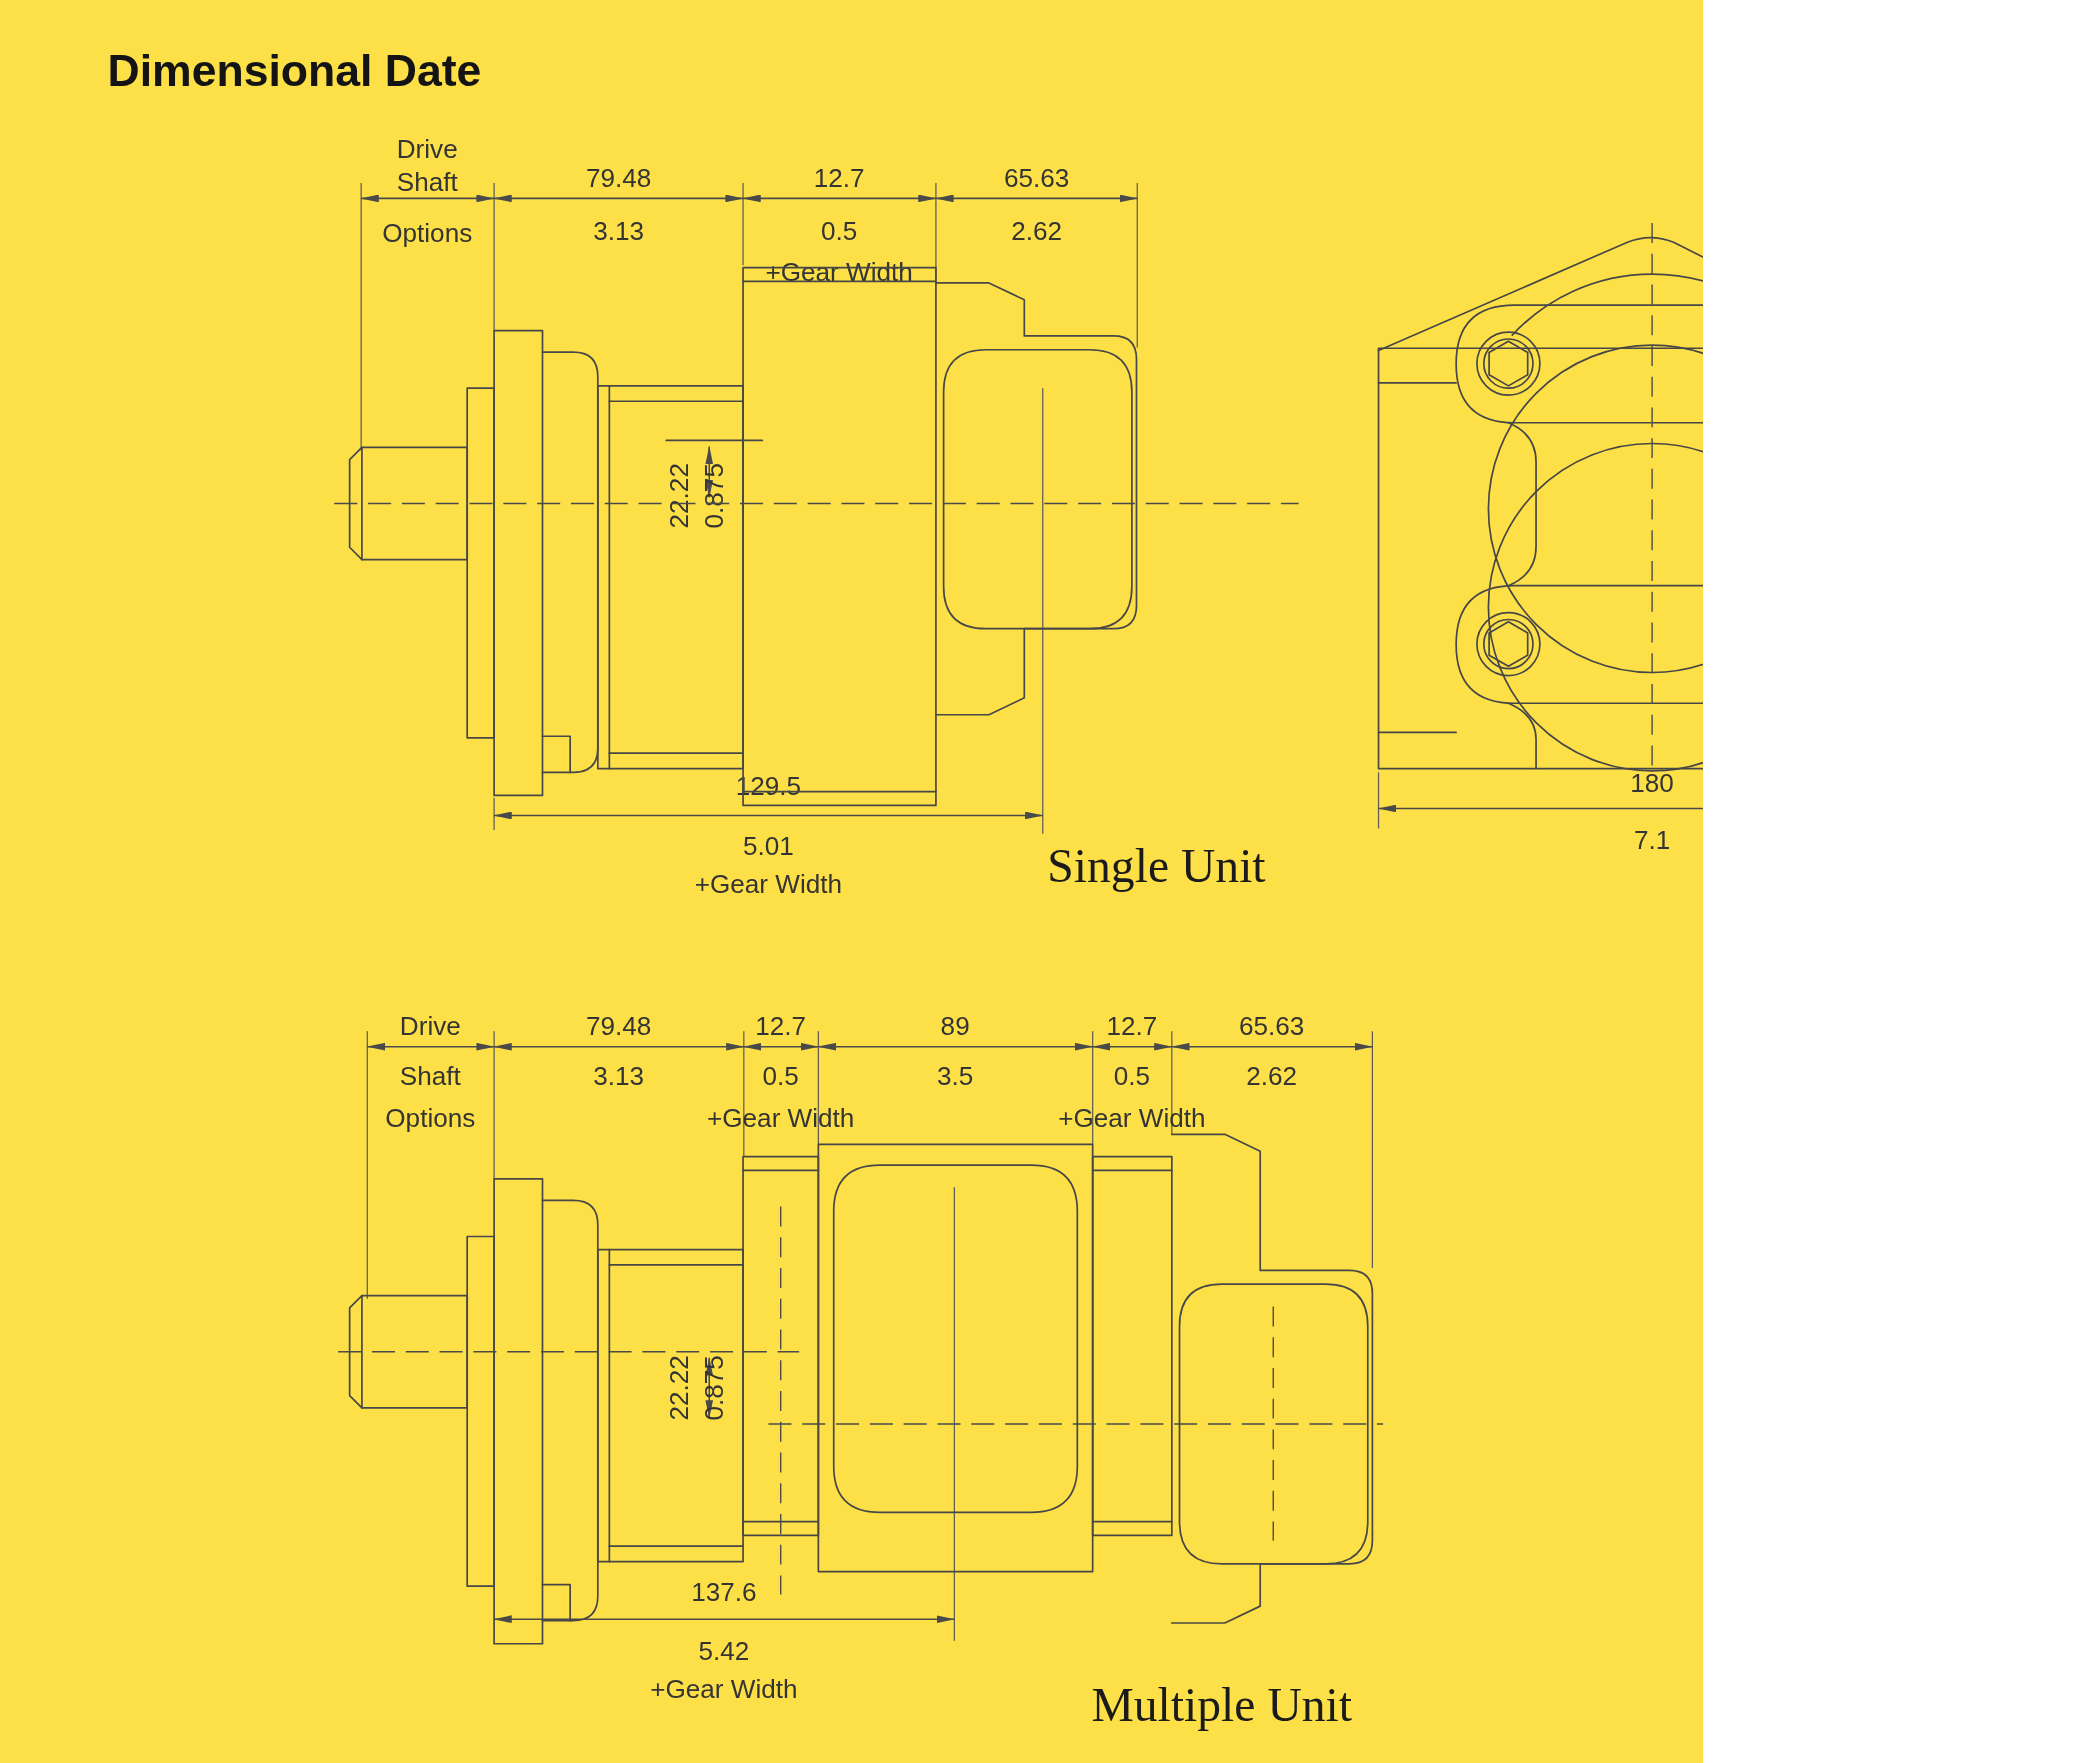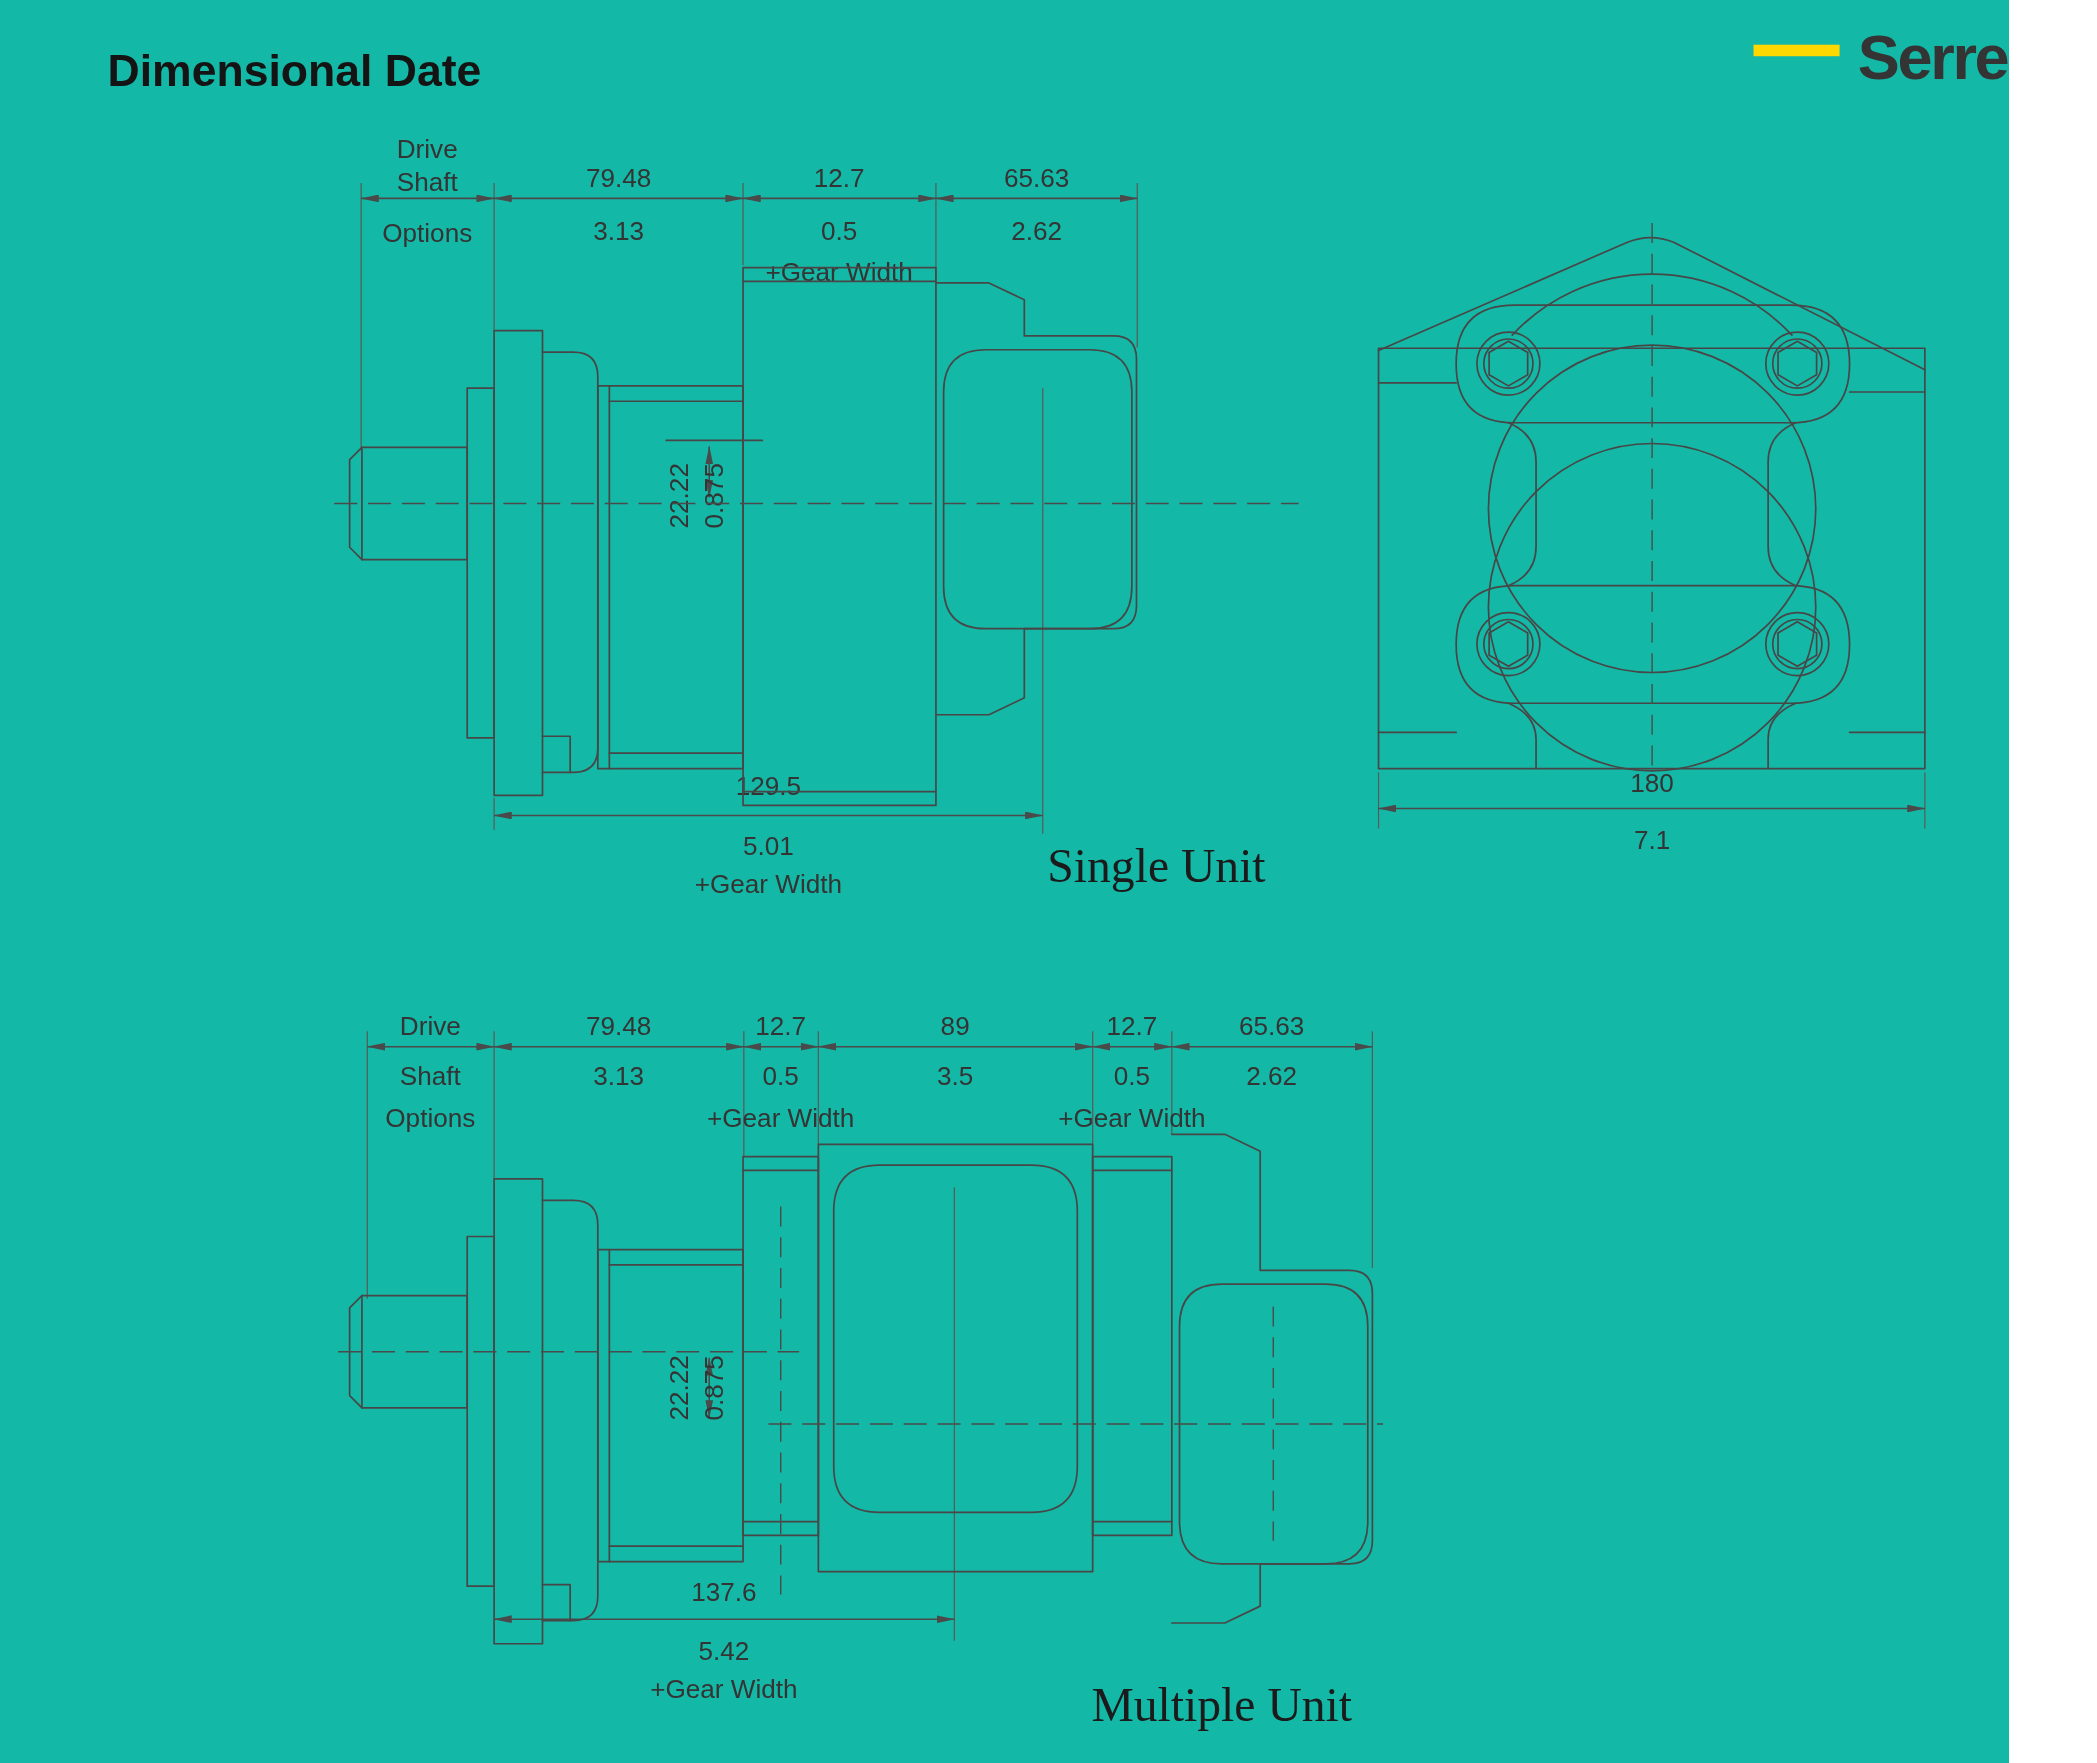--- a/index.html
+++ b/index.html
@@ -1,16 +1,16 @@
 <!DOCTYPE html>
 <html style="font-size:12.3px"><head>
 <meta charset="utf-8">
 <style>
   html,body{margin:0;padding:0;background:#ffffff;}
-  .stage{position:relative;width:2009px;height:1763px;background:#14b8a6;overflow:hidden;text-align:center;}
+  .stage{position:relative;width:1703px;height:1763px;background:#fde047;overflow:hidden;text-align:center;}
   svg{display:block;}
   text{font-family:"Liberation Sans",sans-serif;fill:#343434;}
   .t34{font-size:34px;}
   .cap{font-family:"Liberation Serif",serif;font-size:62px;fill:#1b1b1b;}
   .title{font-size:58px;font-weight:bold;fill:#141414;letter-spacing:0px;}
   .logo-text{font-size:82px;font-weight:bold;letter-spacing:-3px;}
   .body{fill:none;stroke:#474747;stroke-width:2.2;stroke-linejoin:round;stroke-linecap:round;}
   .thin{fill:none;stroke:#5a5a5a;stroke-width:1.6;}
   .dim{fill:none;stroke:#4a4a4a;stroke-width:2;}
   .cl{fill:none;stroke:#4a4a4a;stroke-width:1.8;stroke-dasharray:30 14;}

